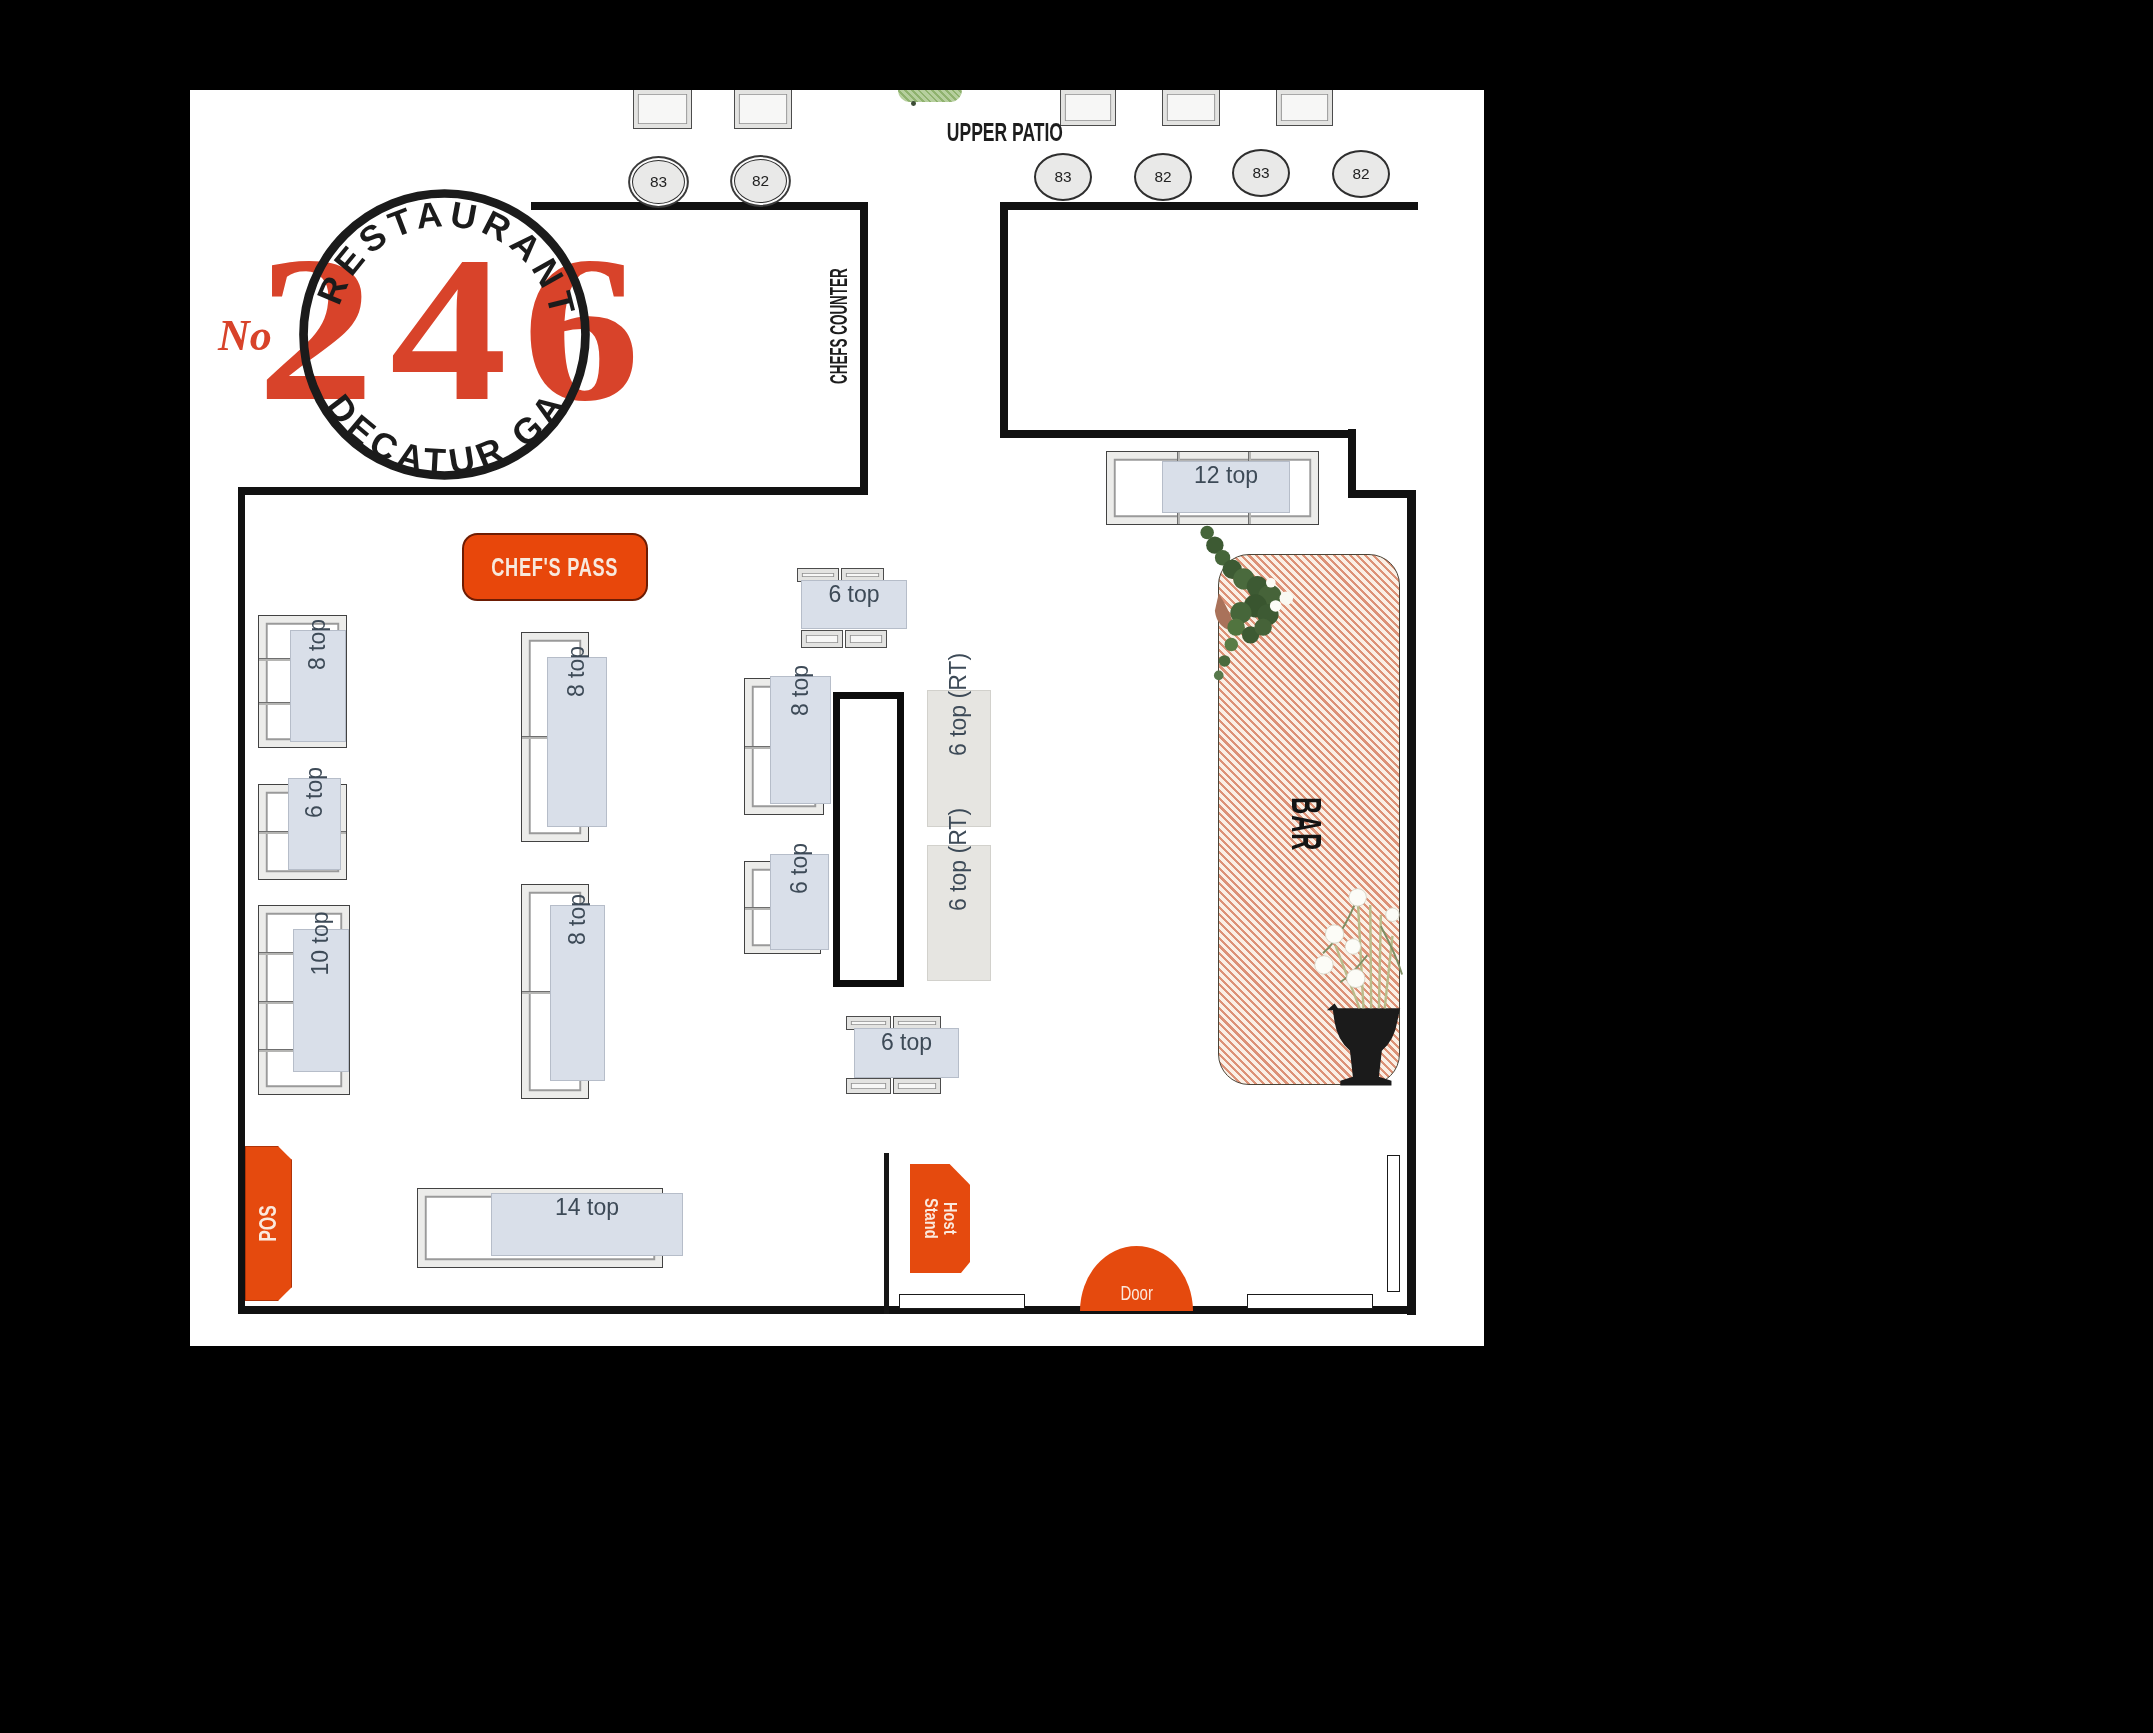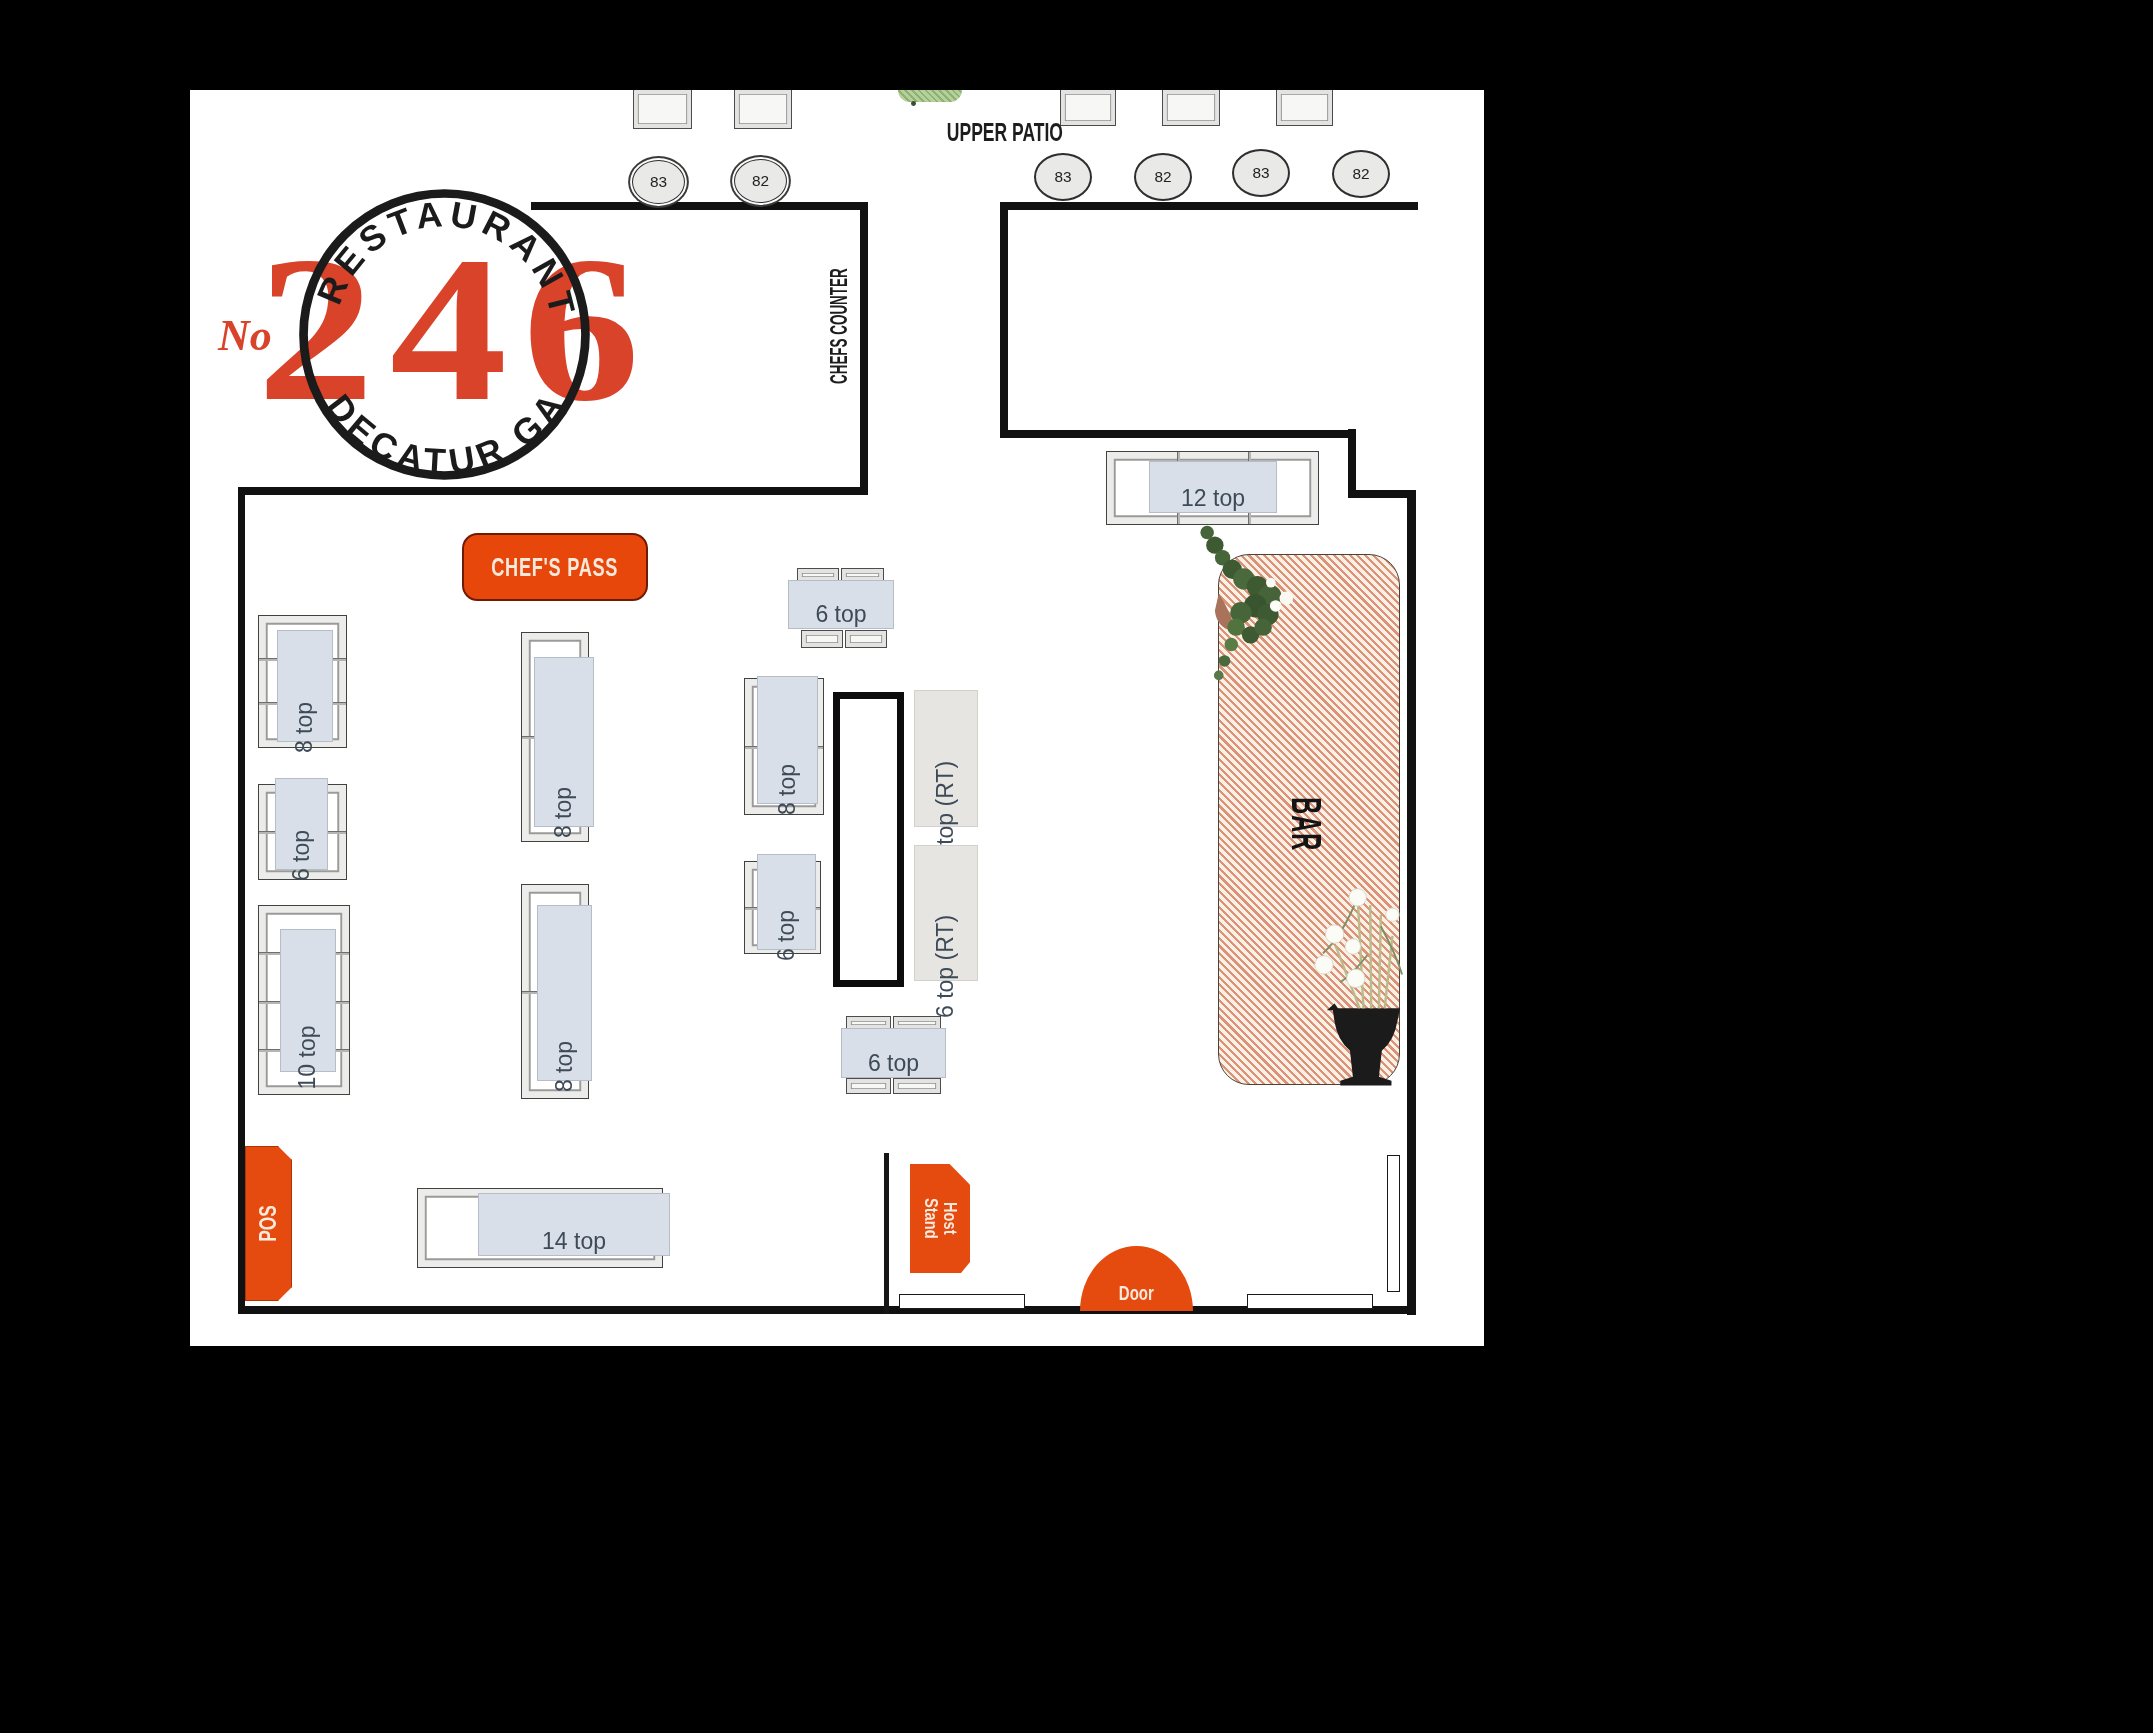--- a/index.html
+++ b/index.html
@@ -1,20 +1,20 @@
 <!DOCTYPE html>
 <html><head>
 <meta charset="utf-8">
 <style>
 html,body{margin:0;padding:0;background:#000;}
 #page{position:relative;width:2153px;height:1733px;background:#000;overflow:hidden;font-family:"Liberation Sans",sans-serif;}
 #plan{position:absolute;left:190px;top:90px;width:1294px;height:1256px;background:#fff;}
 .abs{position:absolute;}
 .wall{position:absolute;background:#111;}
-.lbl{position:absolute;background:#d9dfe9;border:1px solid #b6bdc9;color:#3d4a57;display:flex;align-items:flex-end;justify-content:center;font-size:23px;box-sizing:border-box;}
+.lbl{position:absolute;background:#d9dfe9;border:1px solid #b6bdc9;color:#3d4a57;display:flex;align-items:flex-start;justify-content:center;font-size:23px;box-sizing:border-box;margin-left:13px;}
 .lbl span{white-space:nowrap;}
 .vlbl span{transform:rotate(-90deg);}
 .tbl{position:absolute;background:#fff;border:1.9px solid #424242;box-shadow:inset 0 0 0 6.8px #ececea, inset 0 0 0 8.7px #9a9a9a;box-sizing:border-box;}
 .div-h{position:absolute;height:2.9px;background:#b5b5b3;border-top:1px solid #6f6f6f;box-sizing:border-box;}
 .chair{position:absolute;background:#f7f7f6;border:1.9px solid #4c4c4c;box-shadow:inset 0 0 0 3.9px #e3e3e1,inset 0 0 0 4.8px #8f8f8f;box-sizing:border-box;}
 .ell{position:absolute;border:2.9px solid #2e2e2e;border-radius:50%;background:#e9e9e8;display:flex;align-items:center;justify-content:center;color:#222;font-size:15.4px;box-sizing:border-box;}
 .ell2{position:absolute;border:1.9px solid #2e2e2e;border-radius:50%;background:#e9e9e8;display:flex;align-items:center;justify-content:center;color:#222;font-size:15.4px;box-sizing:border-box;box-shadow:0 0 0 1.9px #fdfdfd,0 0 0 3.9px #3a3a3a;}
 .cond{display:inline-block;transform:scaleX(0.68);transform-origin:center;letter-spacing:0px;white-space:nowrap;}
 .sill{position:absolute;background:#fff;border:1.9px solid #1a1a1a;box-sizing:border-box;}
 </style>
@@ -240,18 +240,18 @@
 </svg>
 
 <div class="abs" style="left:245px;top:1146px;width:47px;height:155px;background:#e54a0e;border:1.9px solid #b03408;box-sizing:border-box;clip-path:polygon(0 0,70% 0,100% 9%,100% 91%,70% 100%,0 100%);display:flex;align-items:center;justify-content:center;">
   <span style="transform:rotate(-90deg) scaleX(0.75);color:#fbe9dd;font-size:23px;font-weight:bold;white-space:nowrap;">POS</span>
 </div>
 
 <div class="abs" style="left:910px;top:1164px;width:60px;height:109px;background:#e54a0e;clip-path:polygon(0 0,66% 0,100% 19%,100% 90%,85% 100%,0 100%);display:flex;align-items:center;justify-content:center;">
   <span style="transform:rotate(90deg) scaleX(0.8);color:#fbe9dd;font-size:18.3px;font-weight:bold;white-space:nowrap;text-align:center;line-height:19.3px;">Host<br>Stand</span>
 </div>
 
-<div class="abs" style="left:1080px;top:1246px;width:113px;height:65px;background:#e54a0e;border-radius:50% 50% 0 0 / 100% 100% 0 0;display:flex;align-items:flex-end;justify-content:center;color:#fbe9dd;font-size:20px;font-weight:bold;">
+<div class="abs" style="left:1080px;top:1246px;width:113px;height:65px;background:#e54a0e;border-radius:50% 50% 0 0 / 100% 100% 0 0;display:flex;align-items:flex-end;justify-content:center;color:#fbe9dd;font-size:20px;font-weight:normal;">
       <span class="cond" style="transform:scaleX(0.75);margin-bottom:5.8px;">Door</span>
     </div>
 
 </div>
 
 
 </body></html>

